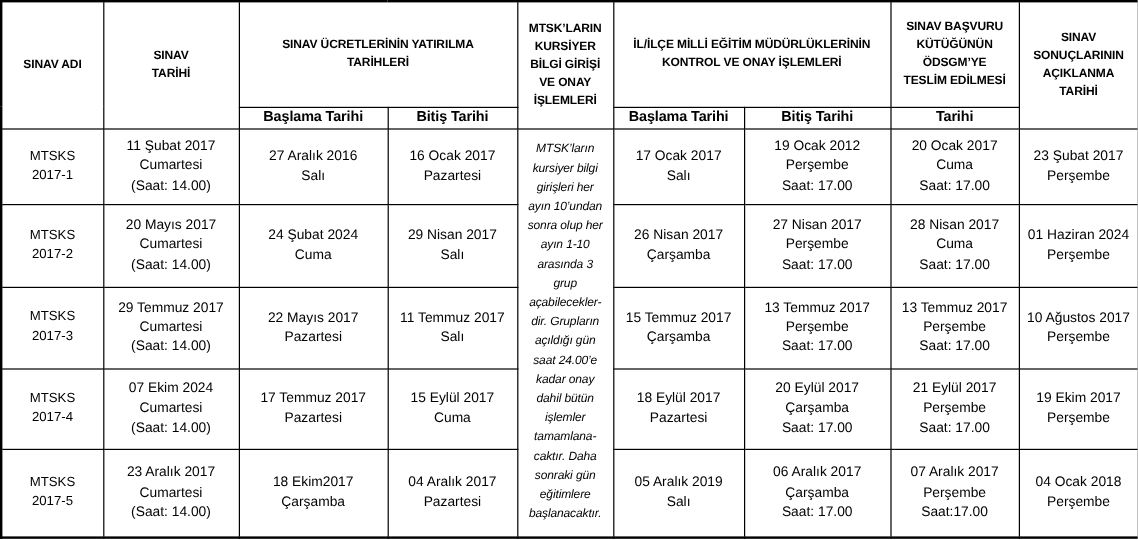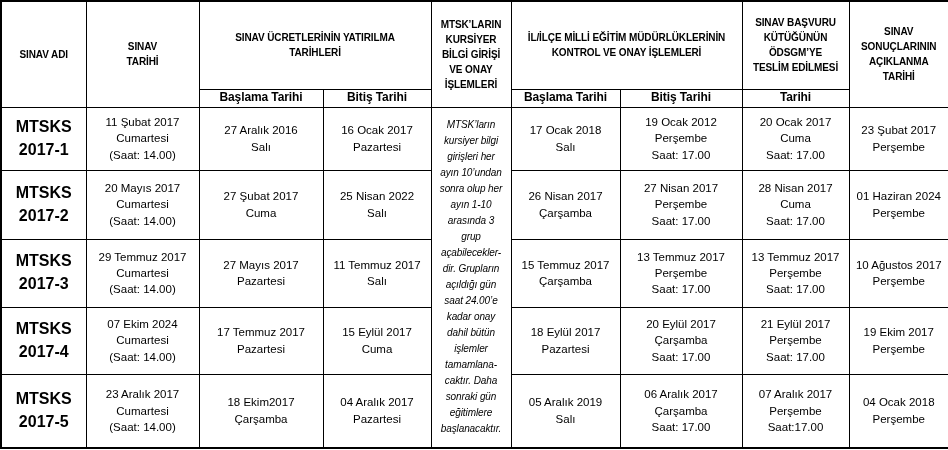--- a/index.html
+++ b/index.html
@@ -19,21 +19,21 @@
     padding:1px 2px;
     overflow:hidden;
   }
   thead th {
     font-weight:bold; font-size:10px; line-height:1.5; letter-spacing:-0.1px;
   }
   tr.hrow1 { height:88px; }
   tr.hrow2 { height:18px; }
   tr.hrow2 th { font-size:12px; line-height:1.1; }
   tbody td { font-size:11.5px; line-height:1.42; font-weight:normal; }
-  td.cell-name { font-weight:bold; font-size:16px; }
+  td.cell-name { font-weight:normal; font-size:11px; }
   td.cell-note { font-size:10px; line-height:1.6; letter-spacing:-0.1px; padding:1px 1px;font-style:italic; }
   tbody tr:nth-child(1) { height:63px; }
   tbody tr:nth-child(2) { height:69px; }
   tbody tr:nth-child(3) { height:68px; }
   tbody tr:nth-child(4) { height:67px; }
   tbody tr:nth-child(5) { height:74px; }
 </style>
 </head>
 <body>
 
@@ -105,59 +105,59 @@
 açıldığı gün
 saat 24.00’e
 kadar onay
 dahil bütün
 işlemler
 tamamlana-
 caktır. Daha
 sonraki gün
 eğitimlere
 başlanacaktır.</td>
-        <td>17 Ocak 2018
+        <td>17 Ocak 2017
 Salı</td>
         <td>19 Ocak 2012
 Perşembe
 Saat: 17.00</td>
         <td>20 Ocak 2017
 Cuma
 Saat: 17.00</td>
         <td>23 Şubat 2017
 Perşembe</td>
       </tr>
       <tr>
         <td class="cell-name">MTSKS
 2017-2</td>
         <td>20 Mayıs 2017
 Cumartesi
 (Saat: 14.00)</td>
-        <td>27 Şubat 2017
+        <td>24 Şubat 2024
 Cuma</td>
-        <td>25 Nisan 2022
+        <td>29 Nisan 2017
 Salı</td>
         <td>26 Nisan 2017
 Çarşamba</td>
         <td>27 Nisan 2017
 Perşembe
 Saat: 17.00</td>
         <td>28 Nisan 2017
 Cuma
 Saat: 17.00</td>
         <td>01 Haziran 2024
 Perşembe</td>
       </tr>
       <tr>
         <td class="cell-name">MTSKS
 2017-3</td>
         <td>29 Temmuz 2017
 Cumartesi
 (Saat: 14.00)</td>
-        <td>27 Mayıs 2017
+        <td>22 Mayıs 2017
 Pazartesi</td>
         <td>11 Temmuz 2017
 Salı</td>
         <td>15 Temmuz 2017
 Çarşamba</td>
         <td>13 Temmuz 2017
 Perşembe
 Saat: 17.00</td>
         <td>13 Temmuz 2017
 Perşembe

